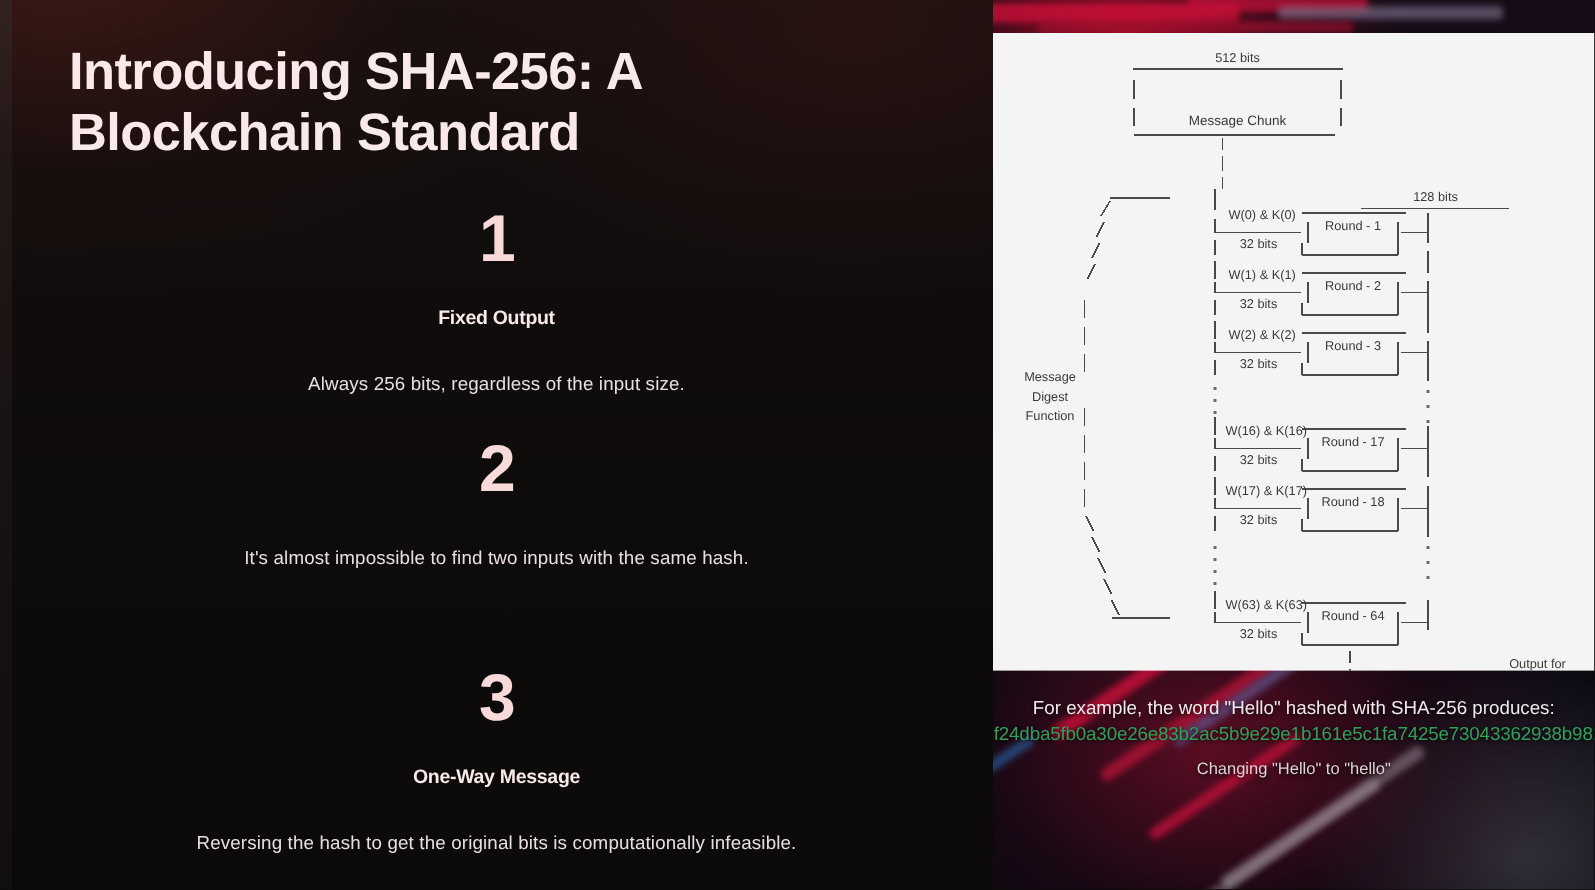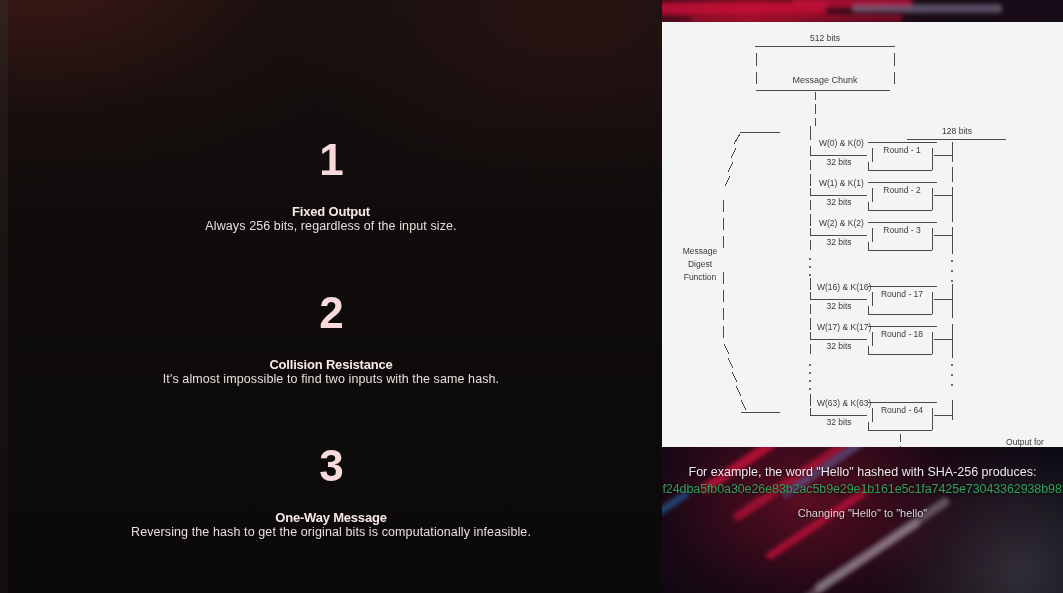--- a/index.html
+++ b/index.html
@@ -36,21 +36,21 @@
   .feature { position:absolute; left:0; width:662px; text-align:center; }
   .feature .num {
     font-size:44px; font-weight:800; line-height:1;
     color:#f9dada; letter-spacing:-1px;
   }
   .feature .f-title {
     margin-top:22px;
     font-size:13px; font-weight:800; letter-spacing:-.2px; color:#f9e9e9;
   }
   .feature .f-desc {
-    margin-top:0;
+    margin-top:30px;
     font-size:12.5px; font-weight:400; color:#e9dede; letter-spacing:.1px;
   }
   #feature-1 { top:138px; }
   #feature-2 { top:291px; }
   #feature-3 { top:444px; }
 
   
   .right-panel {
     position:absolute; left:662px; top:0; width:401px; height:593px;
     overflow:hidden;
@@ -91,30 +91,30 @@
 </head>
 <body>
 
 <div id="slide">
 
   <div class="left-panel">
     <div class="left-edge-stripe"></div>
 
     <div class="left-inner">
 
+      <h1 class="deck-title">Introducing SHA-256: A Blockchain Standard</h1>
 
       <div class="feature" id="feature-1">
         <div class="num">1</div>
         <div class="f-title">Fixed Output</div>
         <div class="f-desc">Always 256 bits, regardless of the input size.</div>
       </div>
 
       <div class="feature" id="feature-2">
         <div class="num">2</div>
-        <div class="f-title">Collision Resistance</div>
         <div class="f-desc">It's almost impossible to find two inputs with the same hash.</div>
       </div>
 
       <div class="feature" id="feature-3">
         <div class="num">3</div>
         <div class="f-title">One-Way Message</div>
         <div class="f-desc">Reversing the hash to get the original bits is computationally infeasible.</div>
       </div>
 
     </div>

